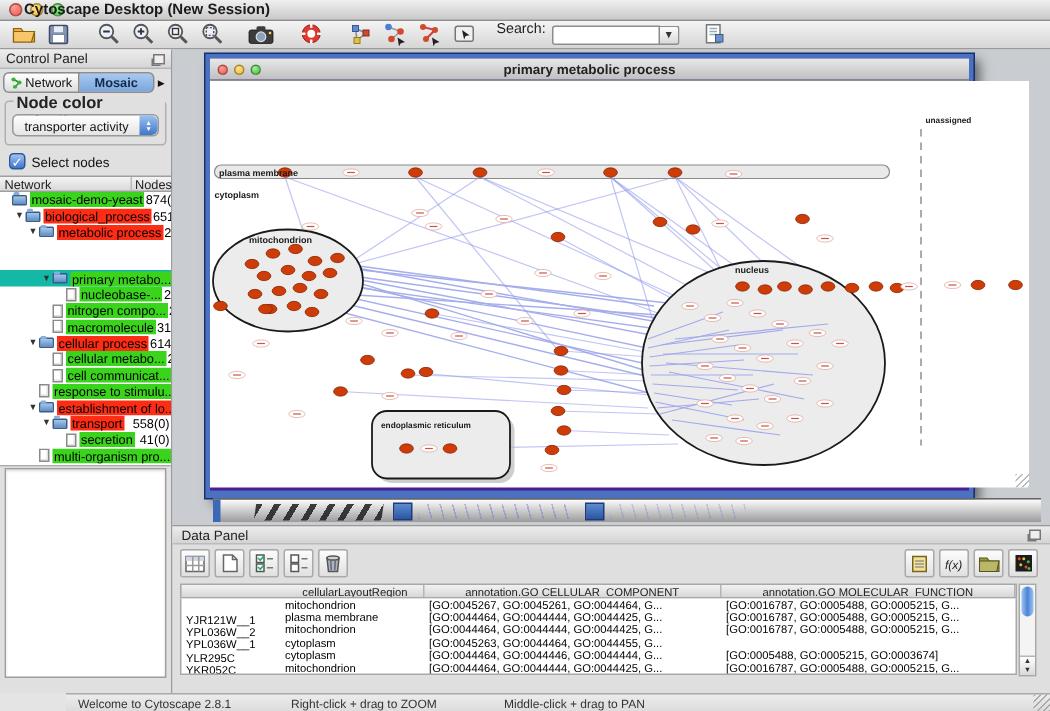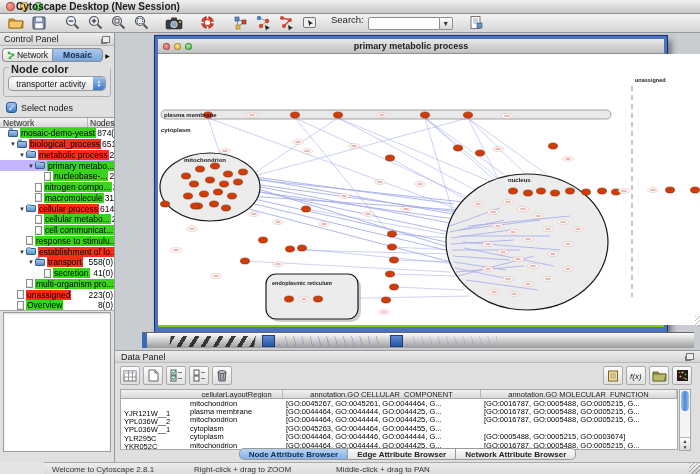--- a/index.html
+++ b/index.html
@@ -40,37 +40,37 @@
   .combo .cval{flex:1;text-align:center;font-size:8.5px;white-space:nowrap;overflow:hidden;}
   .combo .stepper{width:12px;height:100%;border-radius:0 4px 4px 0;background:linear-gradient(#9cc2f0,#3f77c9);display:flex;flex-direction:column;align-items:center;justify-content:center;color:#fff;font-size:4.5px;line-height:4px;}
   .checkrow{display:flex;align-items:center;gap:4px;padding:3px 6px 4px 6px;}
   .checkbox{width:11px;height:11px;border-radius:3px;background:linear-gradient(#9dc3f2,#3e76ce);border:1px solid #2c5496;color:#fff;font-size:9px;line-height:10px;text-align:center;}
   .checklabel{font-size:9px;color:#111;}
   .tree-head{display:flex;height:11px;border-top:1px solid #9f9f9f;border-bottom:1px solid #9f9f9f;background:linear-gradient(#f4f4f4,#d9d9d9);font-size:8.5px;color:#222;}
   .tree-head .c1{flex:1;padding-left:3px;border-right:1px solid #b9b9b9;}
   .tree-head .c2{width:26px;padding-left:2px;}
   .tree-body{background:#fff;height:183px;overflow:hidden;border-bottom:1px solid #aaa;}
   .tree-row{display:flex;align-items:center;height:10.76px;font-size:8.5px;overflow:hidden;white-space:nowrap;}
-  .tree-row.sel{background:#c4b5fd;}
+  .tree-row.sel{background:#14b8a6;margin-top:20px;}
   .ind{flex:none;}
   .exp{width:8px;flex:none;font-size:6px;color:#333;text-align:center;line-height:1;}
   .ticon{flex:none;margin-right:2px;position:relative;}
   .ticon.folder{width:10px;height:7px;border-radius:1px;background:linear-gradient(#a6c8ea,#5e8ec8);border:.5px solid #3a5d88;}
   .ticon.folder::before{content:"";position:absolute;top:-2.5px;left:0;width:4px;height:2px;background:#84aedb;border-radius:1px 1px 0 0;}
   .ticon.file{width:7px;height:9px;background:#fff;border:.5px solid #8a8a8a;box-shadow:inset -1px -1px 0 #e2e2e2;}
   .tlabel{padding:0 1px;color:#000;}
   .tlabel.green{background:#3bd41c;}
   .tlabel.red{background:#fd2c15;}
   .tcount{margin-left:auto;flex:none;padding:0 1px;color:#000;}
   .birdseye{position:absolute;left:3px;right:3px;top:279px;height:140px;background:#fff;border:1px solid #9e9e9e;box-shadow:inset 0 1px 2px rgba(0,0,0,.15);}
 
   
   .rightcol{width:585px;display:flex;flex-direction:column;}
   .desktop{height:317px;background:#c9cdd1;position:relative;overflow:hidden;}
-  .net-window{position:absolute;left:40px;top:3px;width:512px;height:296px;background:#84cc16;border:3px solid #4a72c0;border-bottom-width:5px;outline:1px solid #16306e;box-shadow:4px 4px 7px rgba(0,0,0,.5);}
+  .net-window{position:absolute;left:22px;top:3px;width:512px;height:296px;background:#4c1d95;border:3px solid #4a72c0;border-bottom-width:5px;outline:1px solid #16306e;box-shadow:4px 4px 7px rgba(0,0,0,.5);}
   .net-titlebar{height:15px;background:linear-gradient(#e9e9e9,#bfbfbf);border-bottom:1px solid #8f8f8f;display:flex;align-items:center;position:relative;}
   .net-titlebar .lights{margin-left:5px;gap:4px;}
   .net-titlebar .dot{width:7px;height:7px;}
   .net-title{position:absolute;left:0;right:0;text-align:center;font-size:9px;font-weight:bold;color:#222;}
   .net-canvas{position:relative;width:546px;height:271px;background:#fff;overflow:hidden;}
   .net-grip{position:absolute;right:0;bottom:0;width:9px;height:9px;background:repeating-linear-gradient(135deg,#bbb 0 1px,transparent 1px 3px);}
   .behind-strip{position:absolute;left:27px;top:299px;width:552px;height:16px;background:linear-gradient(#fdfdfd,#9b9b9b);border-top:1px solid #666;}
   .bs-blue{position:absolute;left:0;top:0;width:5px;height:100%;background:#3c69b5;}
   .bs-glyphs{position:absolute;left:28px;top:3px;width:85px;height:11px;background:repeating-linear-gradient(115deg,#1d1d1d 0 4px,transparent 4px 11px);transform:skewX(-8deg);opacity:.85;}
   .bs-sq{position:absolute;top:2px;width:13px;height:12px;background:linear-gradient(#5d8ad0,#2c55a0);border:1px solid #1d3a7a;}
@@ -746,25 +746,20 @@
               <span class="td">mitochondrion</span>
               <span class="td">[GO:0044464, GO:0044444, GO:0044425, G...</span>
               <span class="td">[GO:0016787, GO:0005488, GO:0005215, G...</span>
             </div>
           </div>
       </div>
       <div class="vscroll">
         <div class="vthumb"></div>
         <div class="varrows">▲<br>▼</div>
       </div>
-      <div class="btabs">
-          <div class="btab sel">Node Attribute Browser</div>
-          <div class="btab">Edge Attribute Browser</div>
-          <div class="btab">Network Attribute Browser</div>
-        </div>
     </div>
   </div>
 </div>
 
 <div class="statusbar">
   <span style="left:8px">Welcome to Cytoscape 2.8.1</span>
   <span style="left:150px">Right-click + drag to ZOOM</span>
   <span style="left:292px">Middle-click + drag to PAN</span>
   <div class="grip"></div>
 </div>

